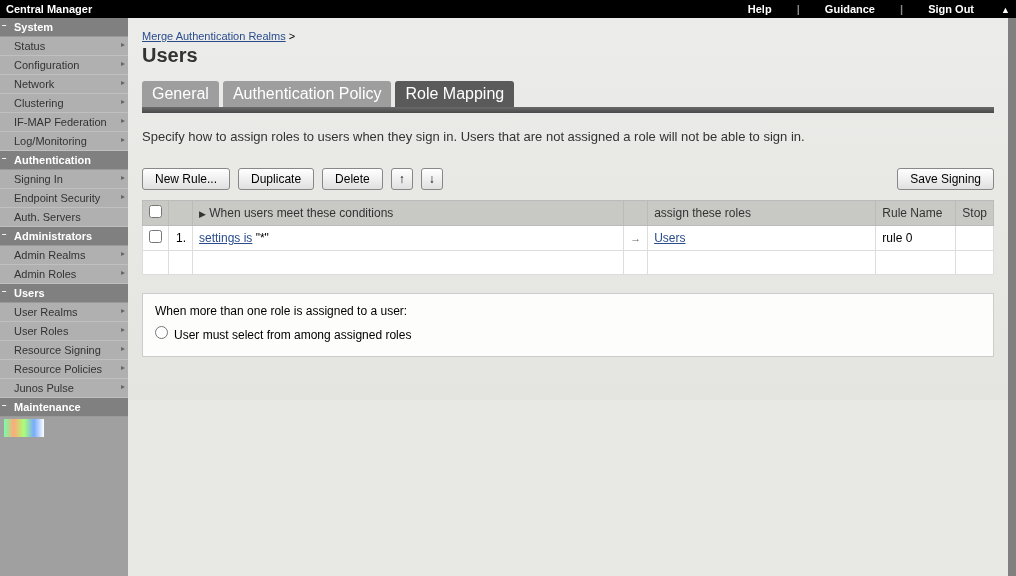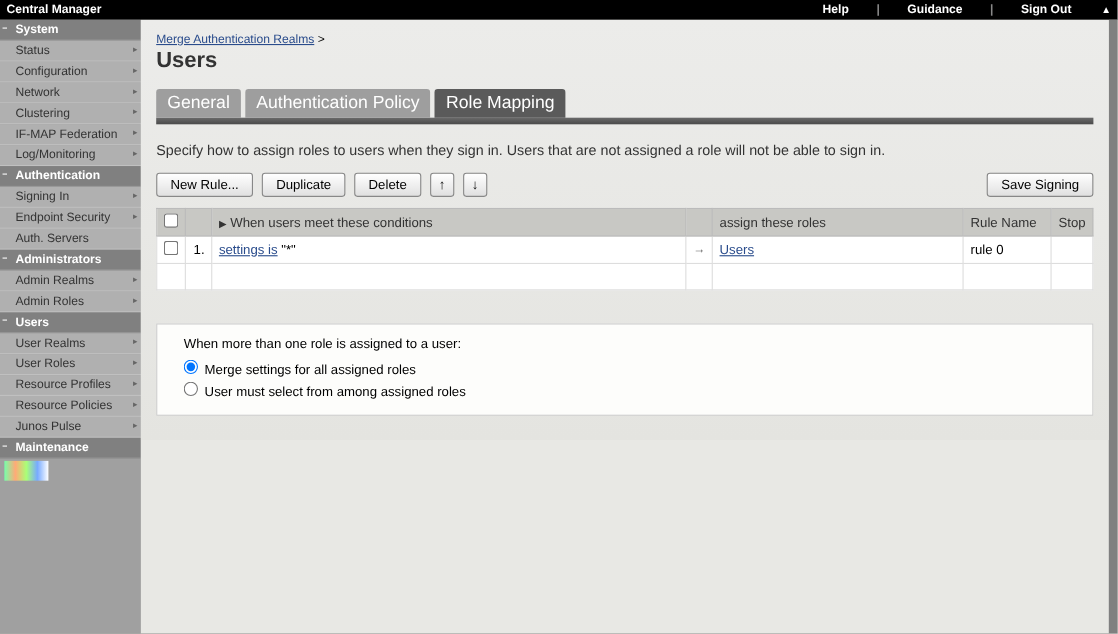--- a/index.html
+++ b/index.html
@@ -25,37 +25,37 @@
 
 .breadcrumb { font-size: 11px; margin-bottom: 2px; }
 .breadcrumb a { color: #2a4c8c; text-decoration: underline; }
 .page-title { font-size: 20px; font-weight: bold; color: #333; margin-bottom: 14px; }
 
 .tabs { display: flex; gap: 4px; }
 .tab { background: #9e9e9e; color: #fff; padding: 4px 10px; font-size: 16px; border-radius: 3px 3px 0 0; cursor: pointer; }
 .tab.active { background: #5a5a5a; }
 .tabstrip { height: 6px; background: linear-gradient(#6a6a6a,#4a4a4a); margin-bottom: 16px; }
 
-.instruct { font-size: 13px; color: #333; margin-bottom: 13px; font-family: Verdana, sans-serif; }
+.instruct { font-size: 13px; color: #333; margin-bottom: 24px; font-family: Verdana, sans-serif; }
 
 .toolbar { display: flex; gap: 8px; margin-bottom: 10px; }
 .toolbar .spacer { flex: 1; }
 .btn { background: linear-gradient(#fff,#e0e0e0); border: 1px solid #888; border-radius: 3px; padding: 3px 12px; font-size: 12px; cursor: pointer; font-family: inherit; }
 .btn.icon { padding: 3px 7px; font-weight: bold; }
 
 .rules { border: 1px solid #bbb; width: 100%; border-collapse: collapse; background: #fff; }
 .rules th { background: #c8c8c4; text-align: left; font-weight: normal; padding: 4px 6px; border: 1px solid #bbb; font-size: 12px; color: #333; }
 .rules td { border: 1px solid #ddd; padding: 4px 6px; font-size: 12px; height: 24px; }
 .rules .chk-col { width: 26px; text-align: center; }
 .rules .num-col { width: 24px; text-align: right; }
 .rules a { color: #2a4c8c; text-decoration: underline; }
 .rules .arrow { font-size: 11px; color: #666; }
 .rules .tri-hdr { font-size: 9px; color: #333; }
 
-.rolesec { margin-top: 30px; border: 1px solid #ccc; background: #fdfdfb; padding: 10px 24px; font-size: 12px; }
+.rolesec { margin-top: 18px; border: 1px solid #ccc; background: #fdfdfb; padding: 10px 12px; font-size: 12px; }
 .rolesec .q { margin-bottom: 8px; }
 .rolesec label { display: block; margin: 4px 0; }
 .rolesec input[type=radio] { margin-right: 6px; }
 
 .vscroll { position: absolute; right: -7px; top: 0; bottom: 0; width: 7px; background: #d0d0d0; }
 </style>
 </head>
 <body>
 
 <div class="topbar">
@@ -85,21 +85,21 @@
     <div class="sb-item"><span>Endpoint Security</span><span class="arr">▸</span></div>
     <div class="sb-item"><span>Auth. Servers</span></div>
 
     <div class="sb-section"><span class="tw">−</span><span class="txt">Administrators</span></div>
     <div class="sb-item"><span>Admin Realms</span><span class="arr">▸</span></div>
     <div class="sb-item"><span>Admin Roles</span><span class="arr">▸</span></div>
 
     <div class="sb-section"><span class="tw">−</span><span class="txt">Users</span></div>
     <div class="sb-item"><span>User Realms</span><span class="arr">▸</span></div>
     <div class="sb-item"><span>User Roles</span><span class="arr">▸</span></div>
-    <div class="sb-item"><span>Resource Profiles</span><span class="arr">▸</span></div>
+    <div class="sb-item"><span>Resource Signing</span><span class="arr">▸</span></div>
     <div class="sb-item"><span>Resource Policies</span><span class="arr">▸</span></div>
     <div class="sb-item"><span>Junos Pulse</span><span class="arr">▸</span></div>
 
     <div class="sb-section"><span class="tw">−</span><span class="txt">Maintenance</span></div>
     <div class="sb-logo"></div>
   </div>
 
   <div class="main">
     <div class="main-inner">
       <div class="breadcrumb">
@@ -154,19 +154,18 @@
               <td></td>
               <td></td>
               <td></td>
               <td></td>
             </tr>
       </tbody>
         </table>
 
       <div class="rolesec">
         <div class="q">When more than one role is assigned to a user:</div>
-        <label><input type="radio" name="ra" checked="" style=""><span>Merge settings for all assigned roles</span></label>
         <label><input type="radio" name="ra" style=""><span>User must select from among assigned roles</span></label>
       </div>
     </div>
     <div class="vscroll"></div>
   </div>
 </div>
 
 </body></html>

